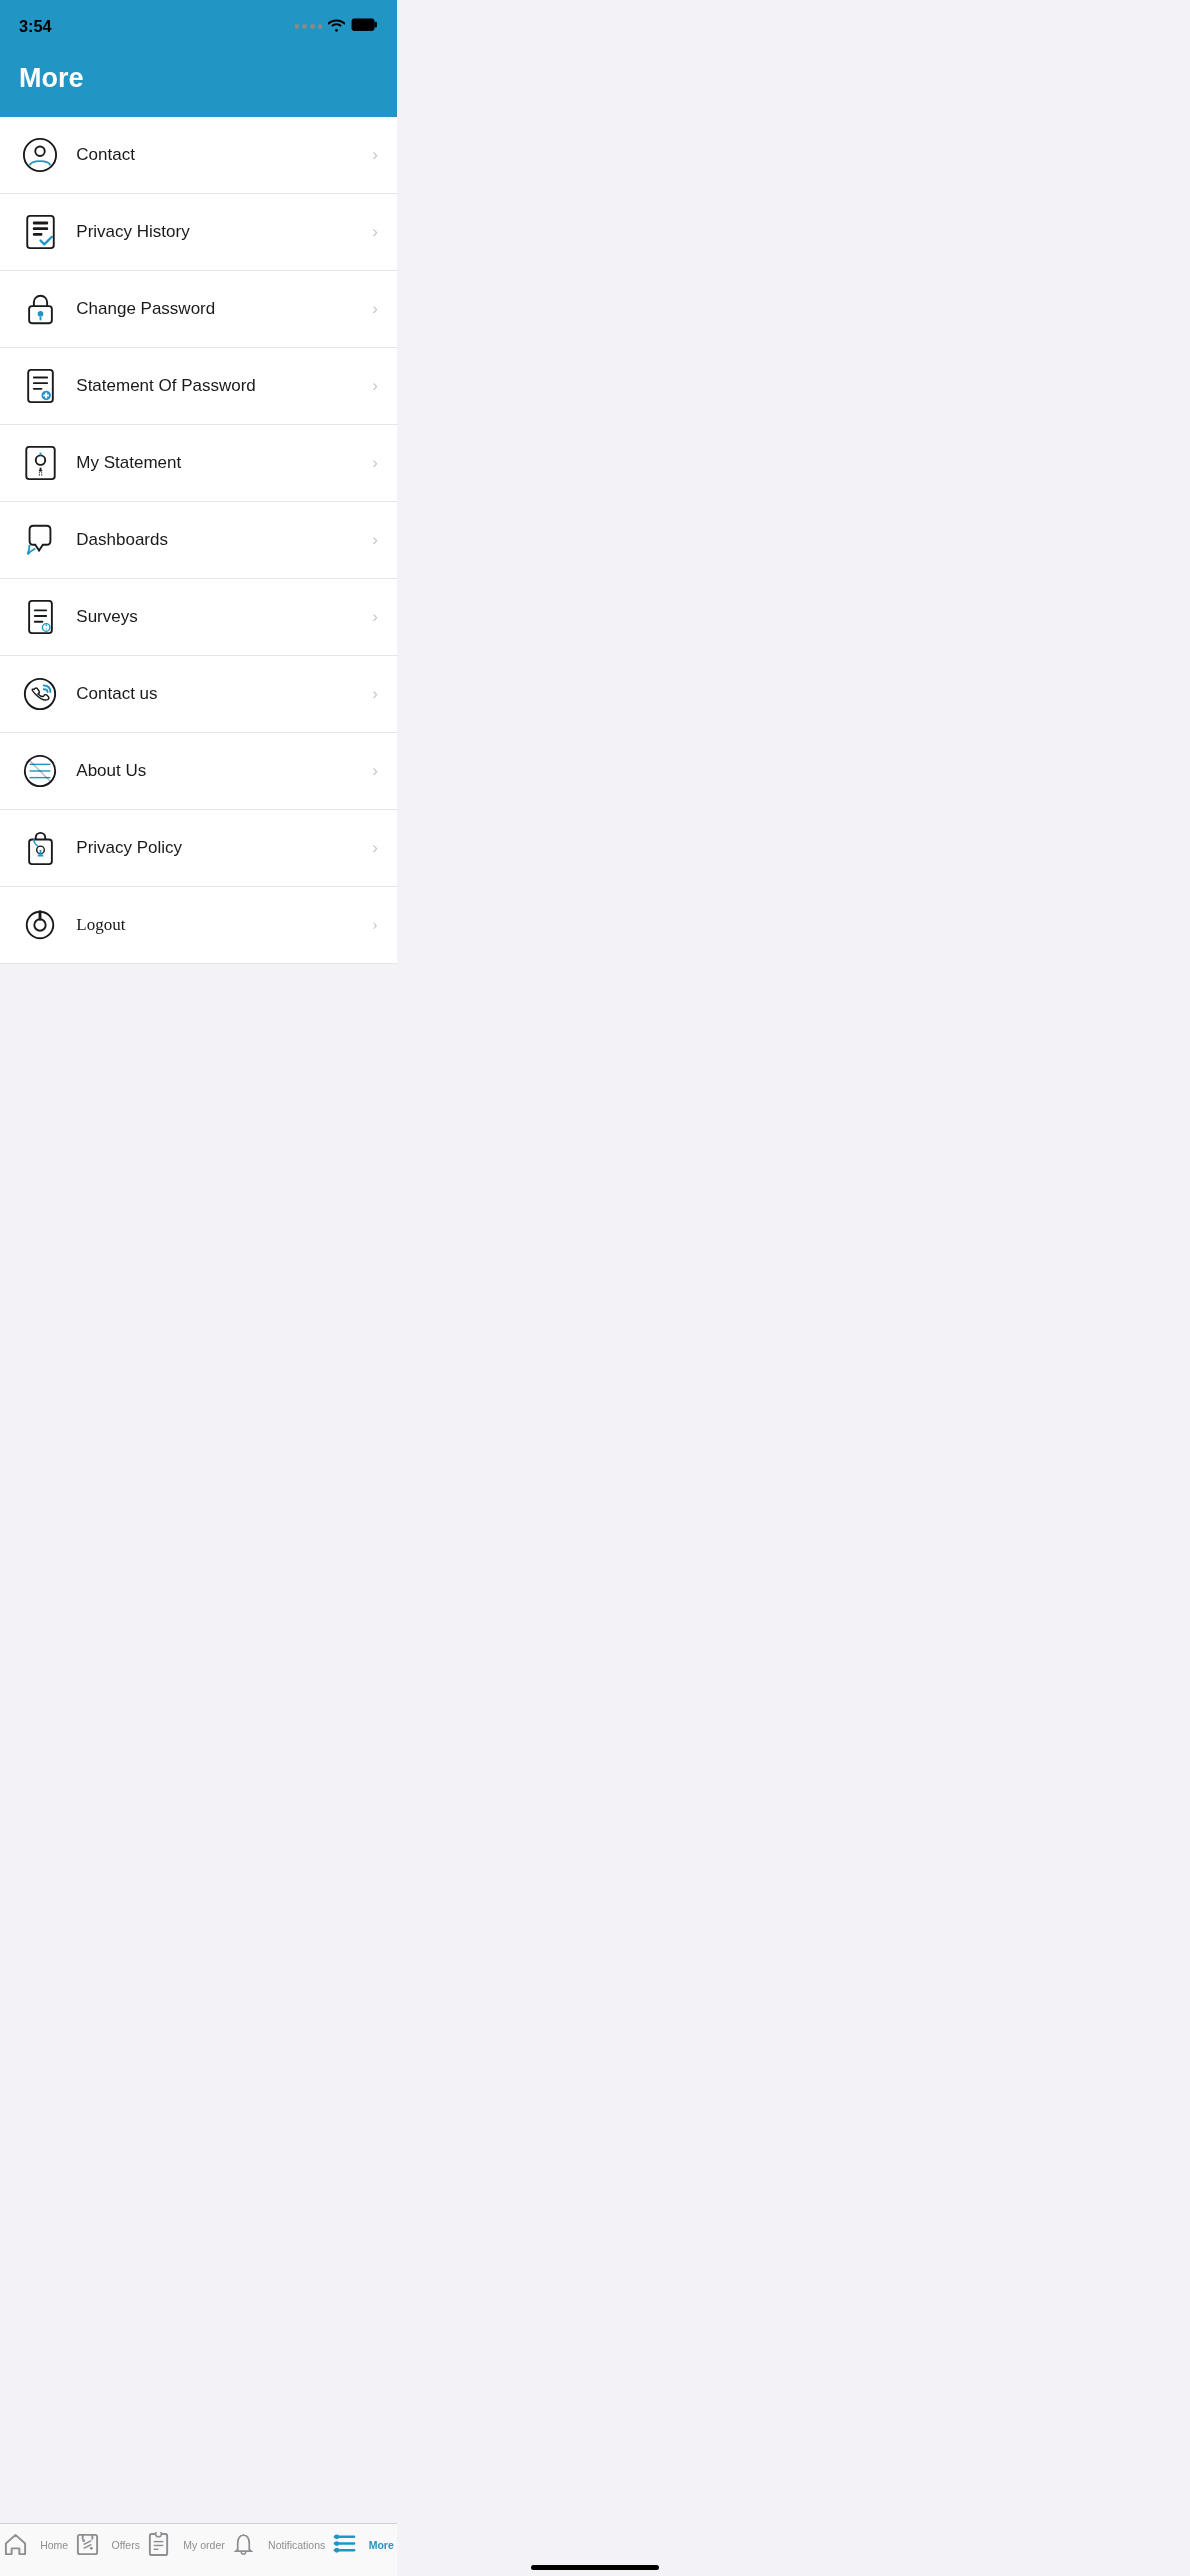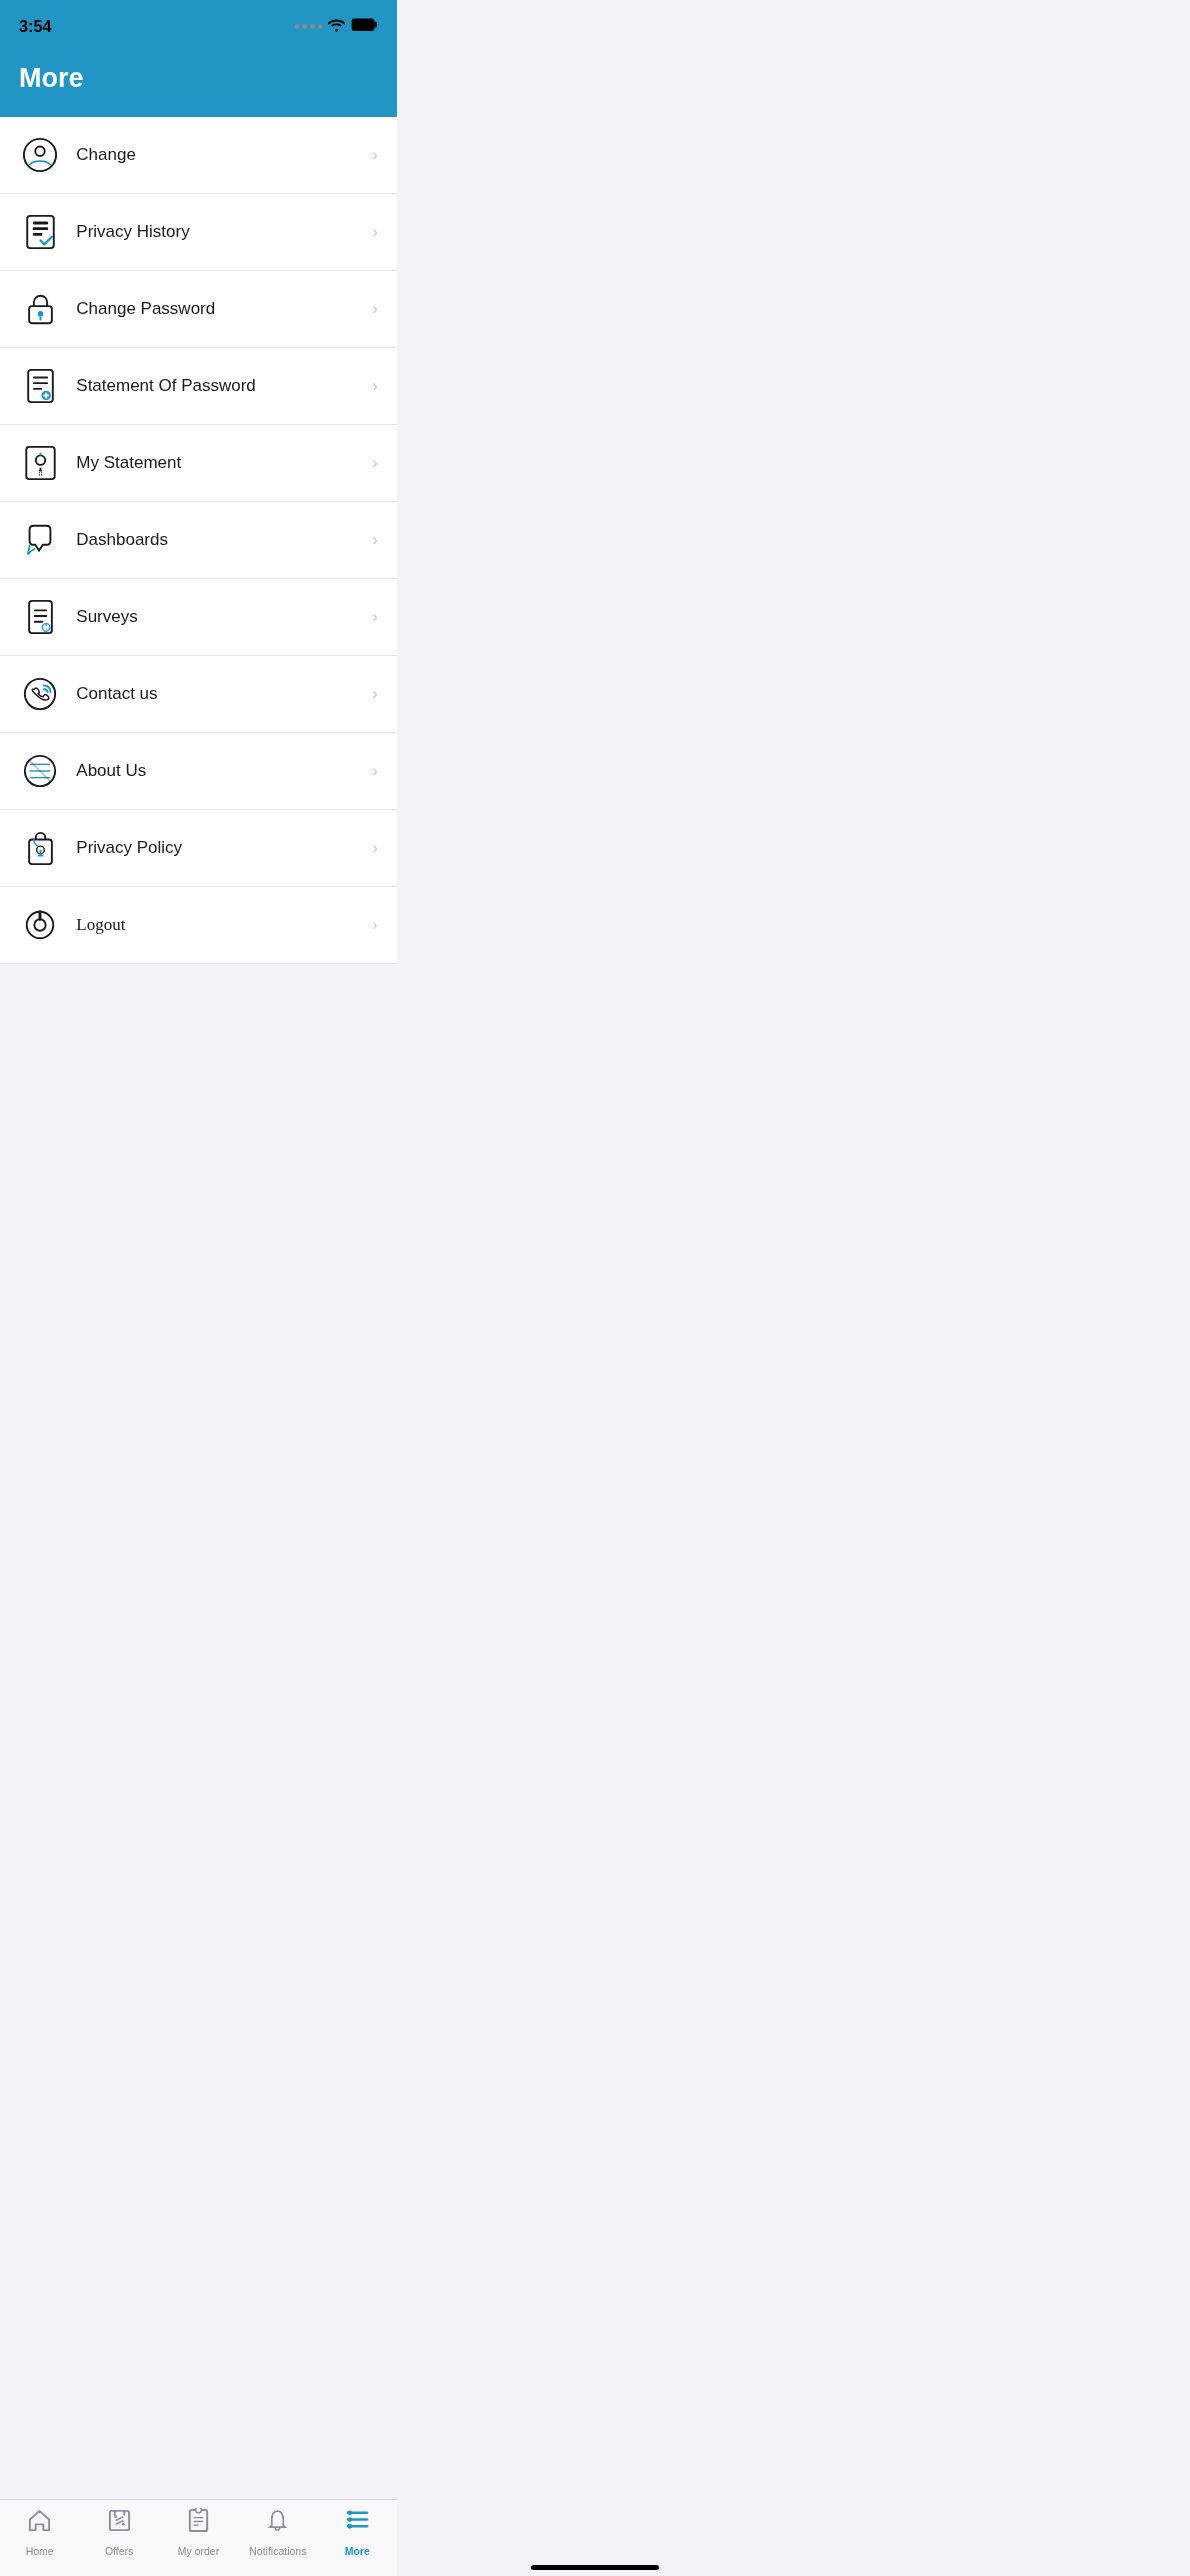--- a/index.html
+++ b/index.html
@@ -101,21 +101,21 @@
       background: #f9f9f9;
       border-top: 1px solid #d1d1d6;
       display: flex;
       justify-content: space-around;
       align-items: center;
       padding: 7.7px 0 19px;
     }
 
     .tab-item {
       display: flex;
-      flex-direction: column;
+      flex-direction: row;
       align-items: center;
       gap: 12px;
       cursor: pointer;
       min-width: 58px;
     }
 
     .tab-icon {
       width: 25px;
       height: 25px;
       display: flex;
@@ -193,21 +193,21 @@
   <div class="menu-list">
 
     <div class="menu-item">
       <div class="menu-icon">
         <svg width="36" height="36" viewBox="0 0 38 38" fill="none">
           <circle cx="19" cy="19" r="17" stroke="#1a1a1a" stroke-width="2"></circle>
           <circle cx="19" cy="15" r="5" stroke="#1a1a1a" stroke-width="2"></circle>
           <path d="M8 30c2-6 20-6 22 0" stroke="#2196c4" stroke-width="2" fill="none"></path>
         </svg>
       </div>
-      <span class="menu-label">Change</span>
+      <span class="menu-label">Contact</span>
       <span class="chevron">›</span>
     </div>
 
     <div class="menu-item">
       <div class="menu-icon">
         <svg width="35" height="36" viewBox="0 0 36 38" fill="none">
           <rect x="4" y="2" width="28" height="34" rx="3" stroke="#1a1a1a" stroke-width="2"></rect>
           <rect x="10" y="8" width="16" height="3" rx="1" fill="#1a1a1a"></rect>
           <rect x="10" y="14" width="16" height="3" rx="1" fill="#1a1a1a"></rect>
           <rect x="10" y="20" width="10" height="3" rx="1" fill="#1a1a1a"></rect>

